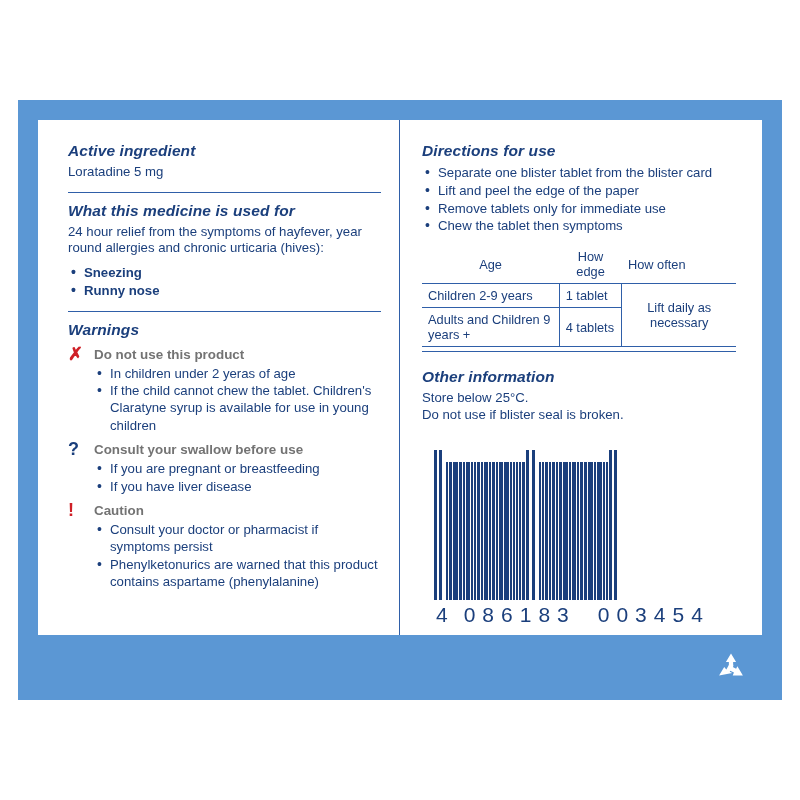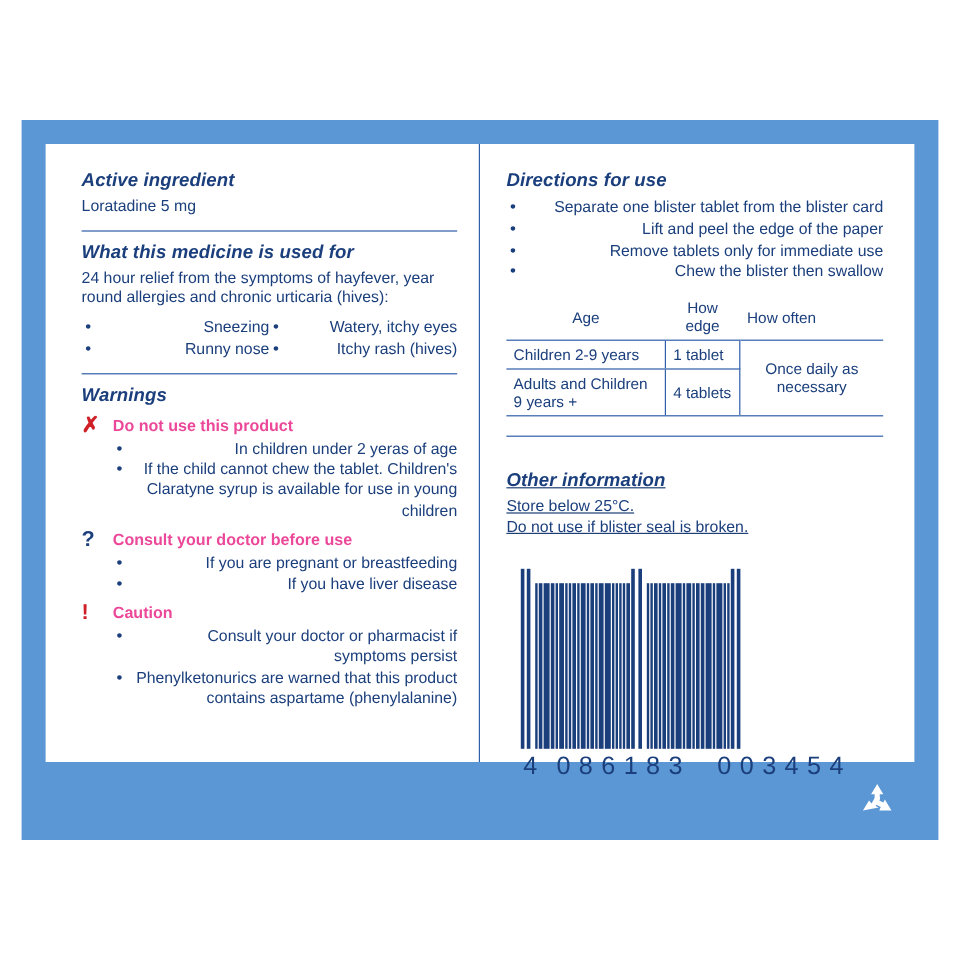--- a/index.html
+++ b/index.html
@@ -68,21 +68,20 @@
   }
   .rule {
     border: 0;
     border-top: 1.3px solid #2f5fa8;
     margin: 11px 0 9px 0;
   }
   ul.bul {
     list-style: none;
     margin: 3px 0 0 0;
     padding: 0;
-    text-align: right;
   }
   ul.bul li {
     position: relative;
     padding-left: 16px;
     font-size: 13.2px;
     line-height: 1.35;
     color: #1b3f7c;
   }
   ul.bul li:before {
     content: "•";
@@ -91,41 +90,41 @@
     top: -1px;
     font-size: 14px;
   }
   ul.bul.tight li { line-height: 1.32; }
   
   .two-col {
     display: flex;
     margin-top: 4px;
   }
   .two-col ul { width: 50%; }
-  .two-col ul li { padding-left: 16px; }
+  .two-col ul li { padding-left: 16px; font-weight: bold; }
   
   .warn-block {
     position: relative;
     padding-left: 26px;
     margin-top: 8px;
   }
   .warn-mark {
     position: absolute;
     left: 0;
     top: -2px;
     font-weight: bold;
     font-size: 18px;
     color: #cf2027;
     line-height: 1;
   }
   .warn-mark.q { color: #1b3f7c; }
   .warn-title {
     font-weight: bold;
     font-size: 13.4px;
-    color: #ec4899;
+    color: #737373;
     margin: 0 0 1px 0;
   }
   .warn-block ul.bul li { padding-left: 16px; }
   
   .dir-list li { line-height: 1.35; }
   
   table.dose {
     width: 100%;
     border-collapse: collapse;
     margin-top: 12px;
@@ -148,24 +147,23 @@
     border-left: 1.2px solid #2f5fa8;
     border-right: 1.2px solid #2f5fa8;
   }
   table.dose td.often {
     text-align: center;
     border-bottom: 1.2px solid #2f5fa8;
   }
   table.dose tr.last td { border-bottom: 1.2px solid #2f5fa8; }
   
   .other {
-    margin-top: 16px;
-    padding-top: 28px;
+    margin-top: 4px;
+    padding-top: 16px;
     border-top: 1.3px solid #2f5fa8;
-    text-decoration: underline;
   }
   
   .barcode-wrap {
     margin-top: 26px;
     padding-left: 12px;
   }
   .bars {
     height: 150px;
     display: flex;
     align-items: flex-end;
@@ -205,42 +203,38 @@
 
         <hr class="rule">
 
         <h2 class="sec">What this medicine is used for</h2>
         <p class="body-text">24 hour relief from the symptoms of hayfever, year round allergies and chronic urticaria (hives):</p>
         <div class="two-col">
           <ul class="bul">
             <li>Sneezing</li>
             <li>Runny nose</li>
           </ul>
-          <ul class="bul">
-            <li>Watery, itchy eyes</li>
-            <li>Itchy rash (hives)</li>
-          </ul>
         </div>
 
         <hr class="rule">
 
         <h2 class="sec">Warnings</h2>
 
         <div class="warn-block">
           <span class="warn-mark">✗</span>
           <p class="warn-title">Do not use this product</p>
           <ul class="bul tight">
             <li>In children under 2 yeras of age</li>
             <li>If the child cannot chew the tablet. Children's Claratyne syrup is available for use in young children</li>
           </ul>
         </div>
 
         <div class="warn-block">
           <span class="warn-mark q">?</span>
-          <p class="warn-title">Consult your doctor before use</p>
+          <p class="warn-title">Consult your swallow before use</p>
           <ul class="bul tight">
             <li>If you are pregnant or breastfeeding</li>
             <li>If you have liver disease</li>
           </ul>
         </div>
 
         <div class="warn-block">
           <span class="warn-mark">!</span>
           <p class="warn-title">Caution</p>
           <ul class="bul tight">
@@ -251,36 +245,36 @@
 
       </div>
 
       <div class="col-right">
 
         <h2 class="sec">Directions for use</h2>
         <ul class="bul dir-list">
           <li>Separate one blister tablet from the blister card</li>
           <li>Lift and peel the edge of the paper</li>
           <li>Remove tablets only for immediate use</li>
-          <li>Chew the blister then swallow</li>
+          <li>Chew the tablet then symptoms</li>
         </ul>
 
         <table class="dose">
           <thead>
             <tr>
               <th>Age</th>
               <th>How edge</th>
               <th class="c">How often</th>
             </tr>
           </thead>
           <tbody>
             <tr>
               <td>Children 2-9 years</td>
               <td class="mid">1 tablet</td>
-              <td class="often" rowspan="2">Once daily as necessary</td>
+              <td class="often" rowspan="2">Lift daily as necessary</td>
             </tr>
             <tr class="last">
               <td>Adults and Children 9 years +</td>
               <td class="mid">4 tablets</td>
             </tr>
           </tbody>
         </table>
 
         <div class="other">
           <h2 class="sec">Other information</h2>

